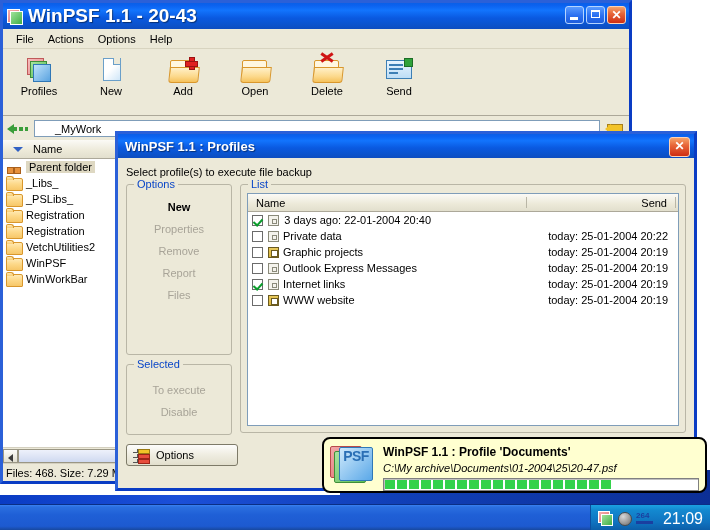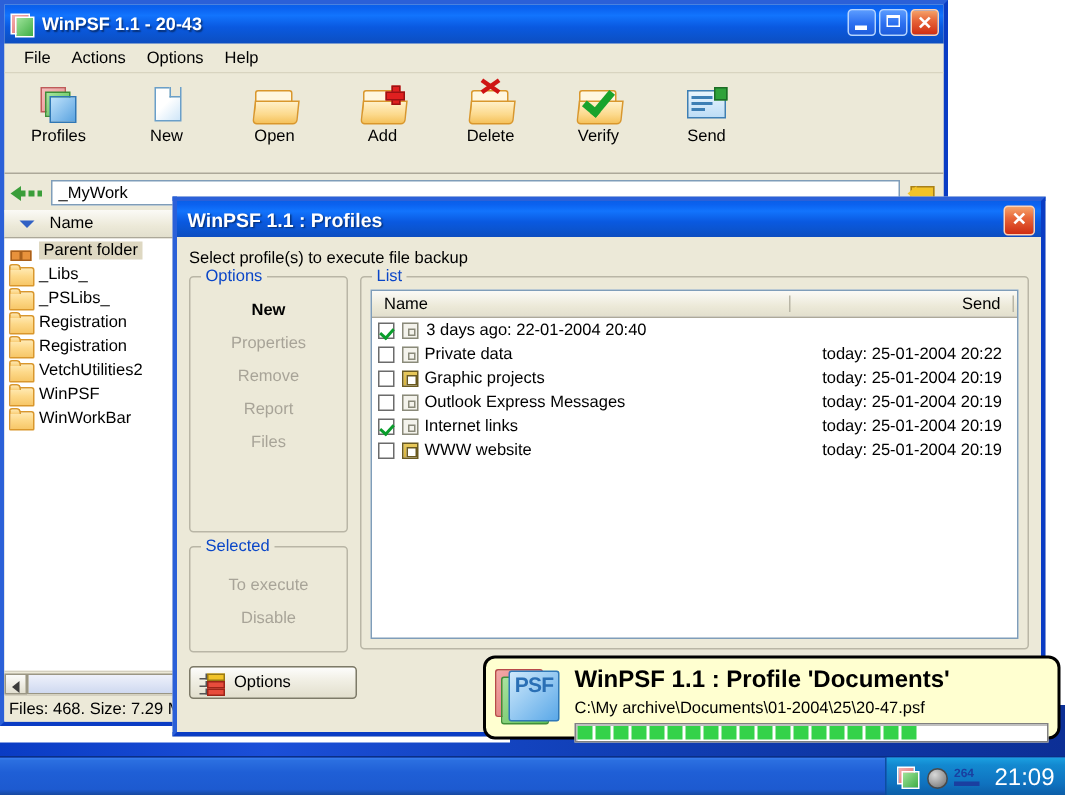--- a/index.html
+++ b/index.html
@@ -25,21 +25,21 @@
   .tray-icon{width:14px;height:14px;position:relative;flex:0 0 auto;}
   #tray-clock{position:absolute;right:7px;top:5px;color:#fff;font-size:16px;}
 
   
   #main-window{position:absolute;left:0;top:0;width:632px;height:484px;
     border:3px solid;border-color:#2b60d8 #0a3cc4 #0a3cc4 #2b60d8;
     border-radius:0;box-sizing:border-box;background:#ece9d8;}
   #main-titlebar{height:26px;
     background:linear-gradient(180deg,#0a5fe8 0%,#0b62f0 10%,#1274fd 28%,#0a59e0 58%,#0b54cf 80%,#0d4dc0 100%);
     display:flex;align-items:center;padding:0 2px 0 4px;box-sizing:border-box;position:relative;}
-  #main-title-text{color:#fff;font-weight:bold;font-size:12px;margin-left:5px;
+  #main-title-text{color:#fff;font-weight:bold;font-size:19px;margin-left:5px;
     text-shadow:1px 1px 1px rgba(0,0,0,.45);}
   .win-btns{position:absolute;right:3px;top:3px;display:flex;gap:2px;}
   .win-btn{width:19px;height:18px;border:1px solid #b5d4ff;border-radius:3px;
     background:linear-gradient(180deg,#5a9bff 0%,#2b6ff0 55%,#1f5ddc 100%);
     position:relative;box-sizing:border-box;}
   .win-btn.close{background:linear-gradient(180deg,#f5a36a 0%,#e8673a 40%,#cf2d12 100%);border-color:#ffd2b4;}
   .wb-min{position:absolute;left:4px;bottom:3px;width:8px;height:3px;background:#fff;}
   .wb-max{position:absolute;left:4px;top:3px;width:9px;height:8px;border:1px solid #fff;border-top-width:2px;box-sizing:border-box;}
   .wb-x{position:absolute;left:0;top:0;width:100%;height:100%;color:#fff;font-size:12px;
     font-weight:bold;line-height:16px;text-align:center;font-family:"Liberation Sans",sans-serif;}
@@ -66,21 +66,21 @@
     background:#fff7e0;border:1px solid #d9972c;border-radius:2px;}
   .folder-open-front{position:absolute;left:0px;top:9px;width:28px;height:14px;
     background:linear-gradient(180deg,#fff0c8 0%,#fcd98c 60%,#f5c25c 100%);
     border:1px solid #d9972c;border-radius:0 0 3px 3px;transform:skewX(-6deg);}
 
   
   #addressbar{height:25px;background:#ece9d8;display:flex;align-items:center;
     padding:0 4px;gap:5px;border-bottom:1px solid #aca899;}
   #back-ico{width:22px;height:14px;position:relative;flex:0 0 auto;}
   #address-field{flex:1 1 auto;height:17px;background:#fff;border:1px solid #7f9db9;
-    display:flex;align-items:center;padding-left:4px;font-size:11px;color:#000;box-sizing:border-box;}
+    display:flex;align-items:center;padding-left:20px;font-size:11px;color:#000;box-sizing:border-box;}
   #go-btn{width:20px;height:18px;position:relative;flex:0 0 auto;}
 
   
   #filepane{position:absolute;left:0;top:137px;right:0;bottom:0;display:flex;flex-direction:column;background:#ece9d8;}
   #fp-headerrow{height:18px;background:linear-gradient(180deg,#fbfaf6 0%,#ece9d8 60%,#e2dfcd 100%);
     border-bottom:1px solid #aca899;display:flex;align-items:center;padding-left:4px;position:relative;}
   #sort-arrow{width:0;height:0;border-left:5px solid transparent;border-right:5px solid transparent;
     border-top:5px solid #3161c4;margin-left:6px;margin-right:10px;}
   #fp-name-label{font-size:11px;color:#000;}
   #fp-list{flex:1 1 auto;background:#fff;overflow:hidden;position:relative;}
@@ -150,22 +150,22 @@
     background:#ffffd0;border:2px solid #000;border-radius:8px;box-sizing:border-box;
     display:flex;align-items:flex-start;padding:5px 6px 0 6px;gap:7px;}
   #toast-ico{width:46px;height:44px;position:relative;flex:0 0 auto;margin-top:2px;}
   .psf-card{position:absolute;width:30px;height:30px;border-radius:2px;}
   #psf-red{left:0;top:0;background:linear-gradient(135deg,#f2a8a8,#e06b6b);border:1px solid #b84a4a;}
   #psf-green{left:4px;top:5px;background:linear-gradient(135deg,#a9e3a0,#5fbf55);border:1px solid #3f8f38;}
   #psf-blue{left:9px;top:1px;width:32px;height:32px;background:linear-gradient(135deg,#cfe9fb,#5aa8e8);border:1px solid #2f78b8;
     display:flex;align-items:flex-start;justify-content:center;}
   #psf-blue span{color:#2a6fb5;font-weight:bold;font-size:14px;letter-spacing:-.5px;}
   #toast-body{flex:1 1 auto;min-width:0;}
-  #toast-title{font-size:16px;font-weight:bold;color:#000;margin-top:1px;}
-  #toast-path{font-size:11px;color:#000;margin-top:3px;white-space:nowrap;}
+  #toast-title{font-size:12px;font-weight:bold;color:#000;margin-top:1px;}
+  #toast-path{font-size:11px;color:#000;margin-top:3px;white-space:nowrap;font-style:italic;}
   #toast-progress{margin-top:4px;height:13px;background:#fff;border:1px solid #808080;
     box-shadow:inset 1px 1px 0 #c0c0c0;display:flex;align-items:center;padding:1px;box-sizing:border-box;gap:2px;overflow:hidden;}
   .pb-seg{width:10px;height:9px;background:#34d24a;flex:0 0 auto;}
 </style>
 </head>
 <body>
 
 <div id="desktop">
   <div id="desktop-blue"></div>
   <div id="desktop-white-notch"></div>
@@ -215,55 +215,47 @@
         <span style="position:absolute;left:7px;top:2px;width:16px;height:21px;background:linear-gradient(135deg,#ffffff 45%,#cfe6f8 100%);border:1px solid #6a9fc9;"></span>
         <span style="position:absolute;left:17px;top:2px;width:6px;height:6px;background:#ece9d8;border-left:1px solid #6a9fc9;border-bottom:1px solid #6a9fc9;"></span>
       </span>
       <span class="tb-label">New</span>
     </div>
 
     <div class="tb-btn">
       <span class="tb-ico">
         <span class="folder-open-back" style="left:2px;top:4px;"></span>
         <span class="folder-open-front" style="left:1px;top:11px;"></span>
-      </span>
-      <span class="tb-label">Open</span>
+        <span style="position:absolute;left:17px;top:1px;width:11px;height:11px;">
+          <span style="position:absolute;left:3.5px;top:0;width:4px;height:11px;background:#e02020;border:1px solid #9c1212;"></span>
+          <span style="position:absolute;left:0;top:3.5px;width:11px;height:4px;background:#e02020;border:1px solid #9c1212;"></span>
+        </span>
+      </span>
+      <span class="tb-label">Add</span>
     </div>
 
     <div class="tb-btn">
       <span class="tb-ico">
         <span class="folder-open-back" style="left:2px;top:4px;"></span>
         <span class="folder-open-front" style="left:1px;top:11px;"></span>
-        <span style="position:absolute;left:17px;top:1px;width:11px;height:11px;">
-          <span style="position:absolute;left:3.5px;top:0;width:4px;height:11px;background:#e02020;border:1px solid #9c1212;"></span>
-          <span style="position:absolute;left:0;top:3.5px;width:11px;height:4px;background:#e02020;border:1px solid #9c1212;"></span>
-        </span>
-      </span>
-      <span class="tb-label">Add</span>
+      </span>
+      <span class="tb-label">Open</span>
     </div>
 
 
     <div class="tb-btn">
       <span class="tb-ico">
         <span class="folder-open-back" style="left:2px;top:4px;"></span>
         <span class="folder-open-front" style="left:1px;top:11px;"></span>
         <span style="position:absolute;left:8px;top:0px;width:14px;height:3px;background:#cf1414;transform:rotate(35deg);"></span>
         <span style="position:absolute;left:8px;top:0px;width:14px;height:3px;background:#cf1414;transform:rotate(-35deg);"></span>
       </span>
       <span class="tb-label">Delete</span>
     </div>
 
-    <div class="tb-btn">
-      <span class="tb-ico">
-        <span class="folder-open-back" style="left:2px;top:4px;"></span>
-        <span class="folder-open-front" style="left:1px;top:11px;"></span>
-        <span style="position:absolute;left:9px;top:1px;width:7px;height:15px;border:solid #19a32c;border-width:0 5px 5px 0;transform:rotate(40deg);"></span>
-      </span>
-      <span class="tb-label">Verify</span>
-    </div>
 
     <div class="tb-btn">
       <span class="tb-ico">
         <span style="position:absolute;left:2px;top:4px;width:24px;height:17px;background:linear-gradient(180deg,#e9f5fe,#bdddf6);border:1px solid #3d7fb5;"></span>
         <span style="position:absolute;left:5px;top:8px;width:14px;height:1.5px;background:#3d7fb5;"></span>
         <span style="position:absolute;left:5px;top:12px;width:14px;height:1.5px;background:#3d7fb5;"></span>
         <span style="position:absolute;left:5px;top:16px;width:9px;height:1.5px;background:#3d7fb5;"></span>
         <span style="position:absolute;left:20px;top:2px;width:7px;height:7px;background:#2fa23a;border:1px solid #1d6d26;"></span>
       </span>
       <span class="tb-label">Send</span>

